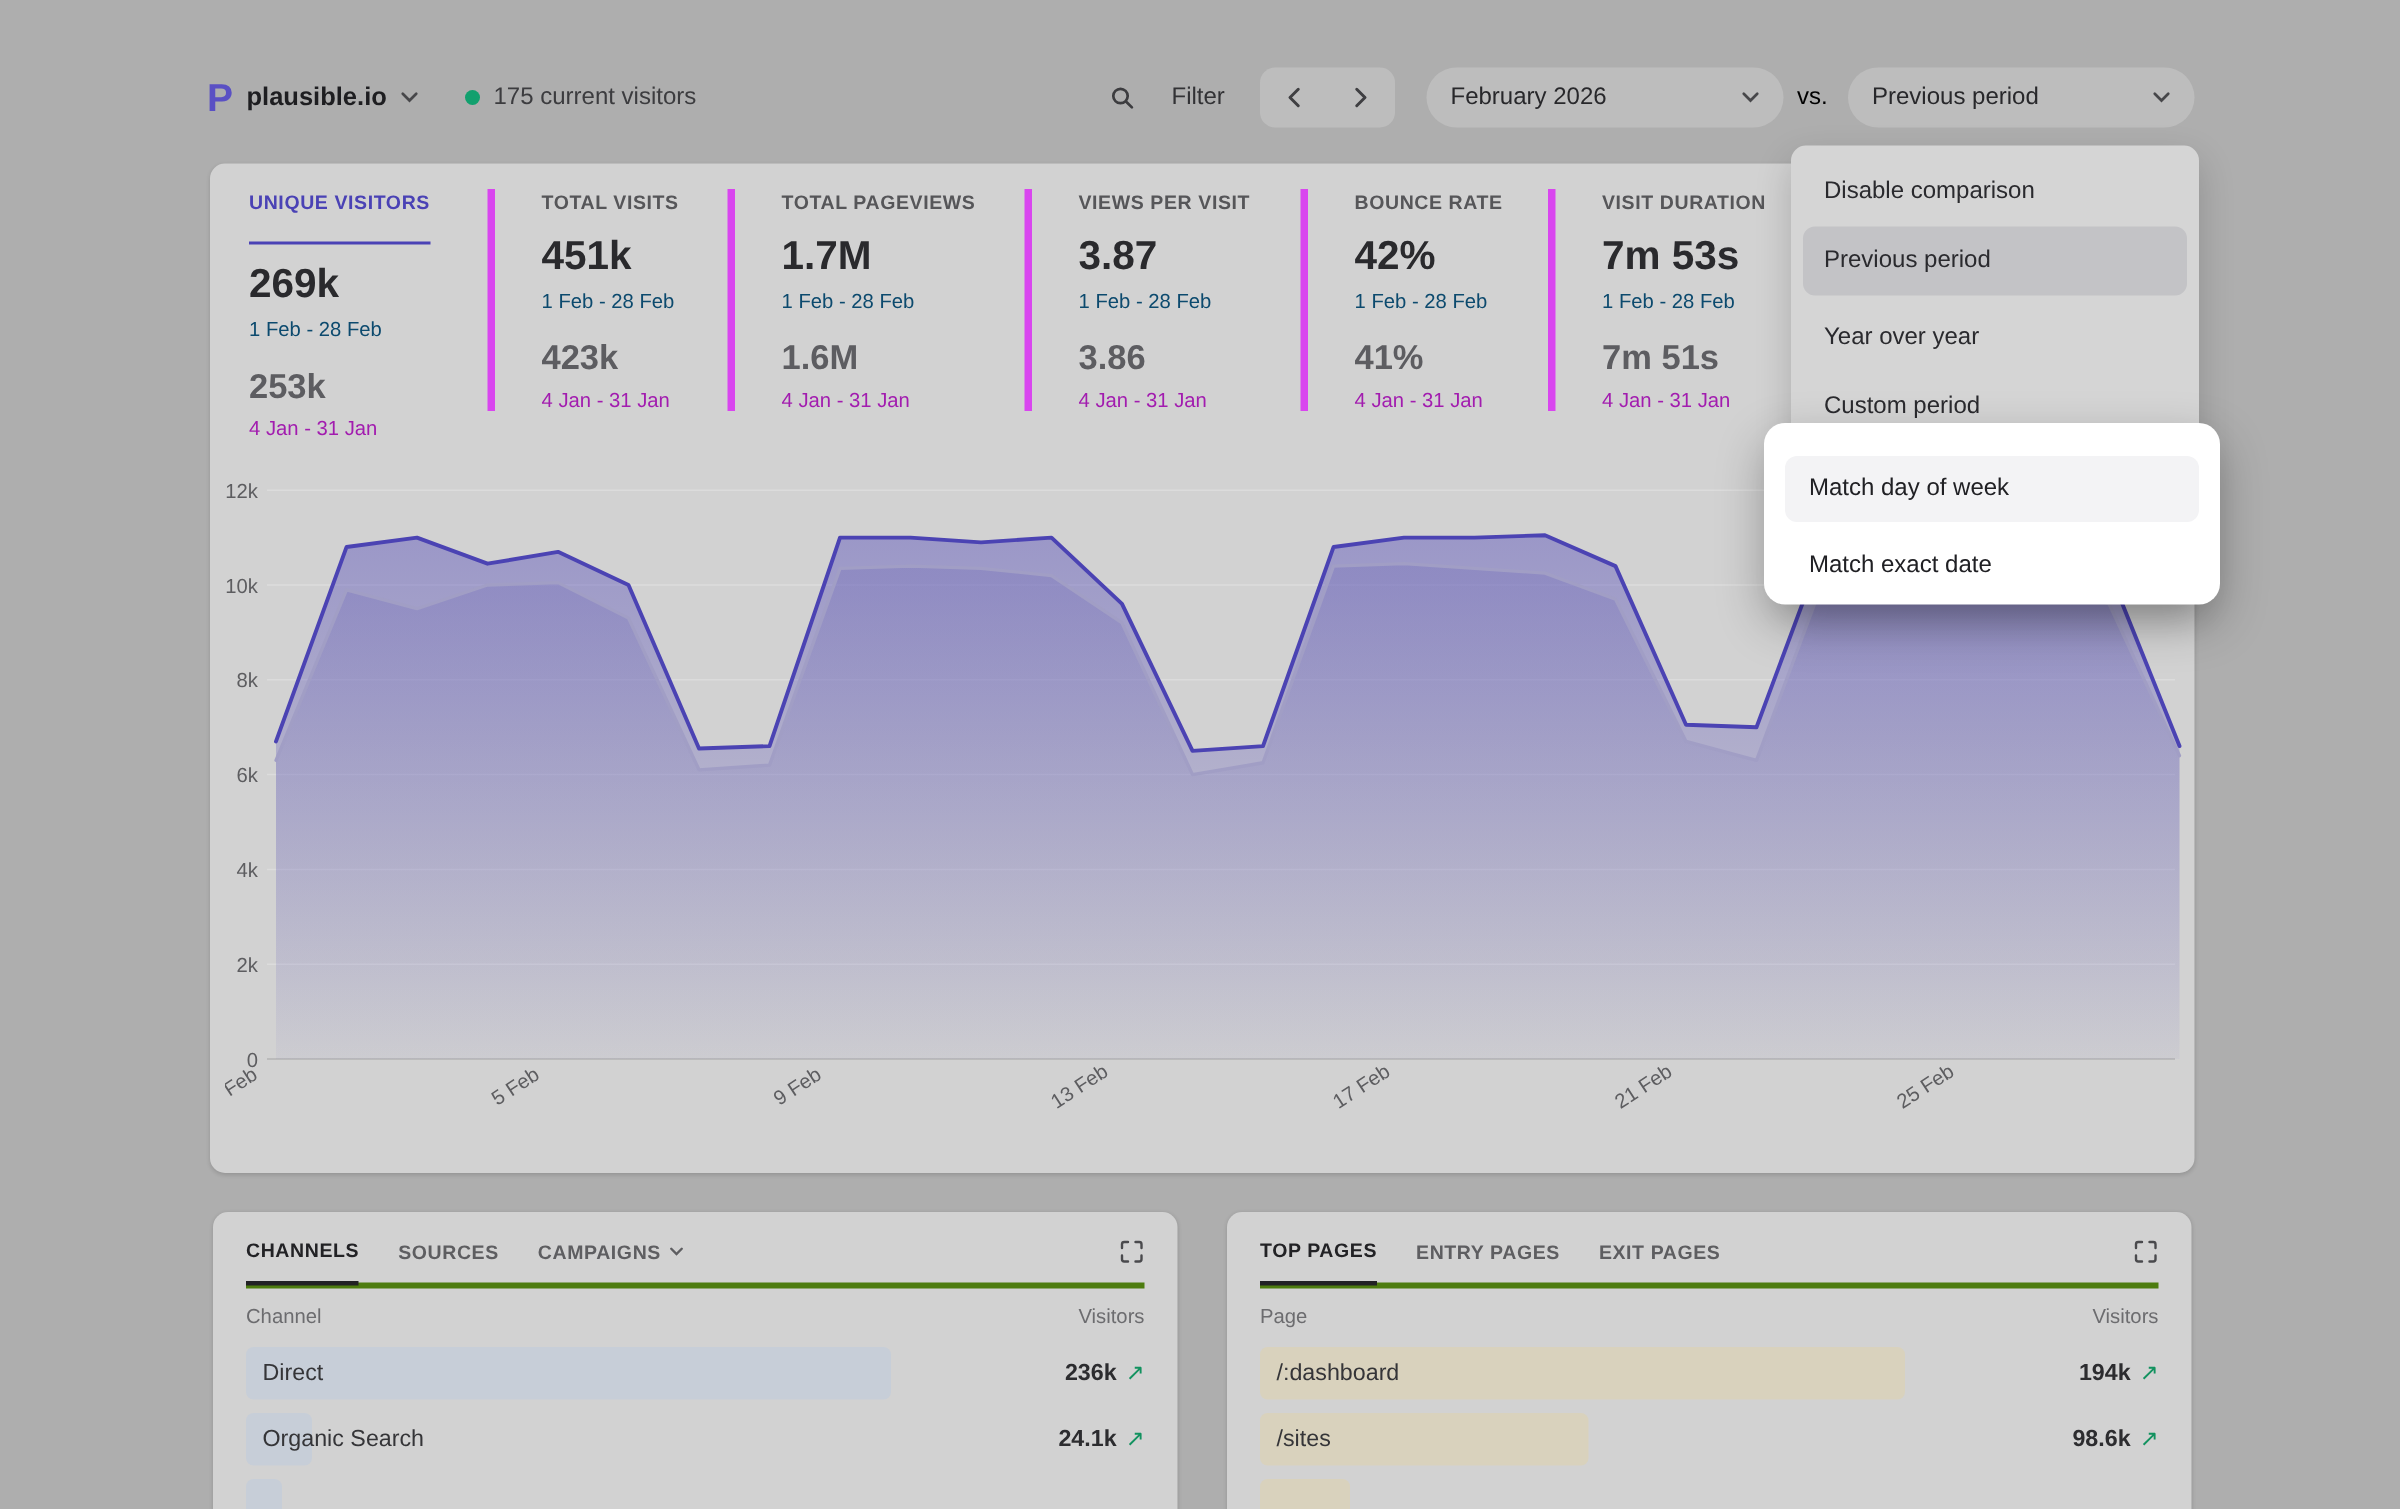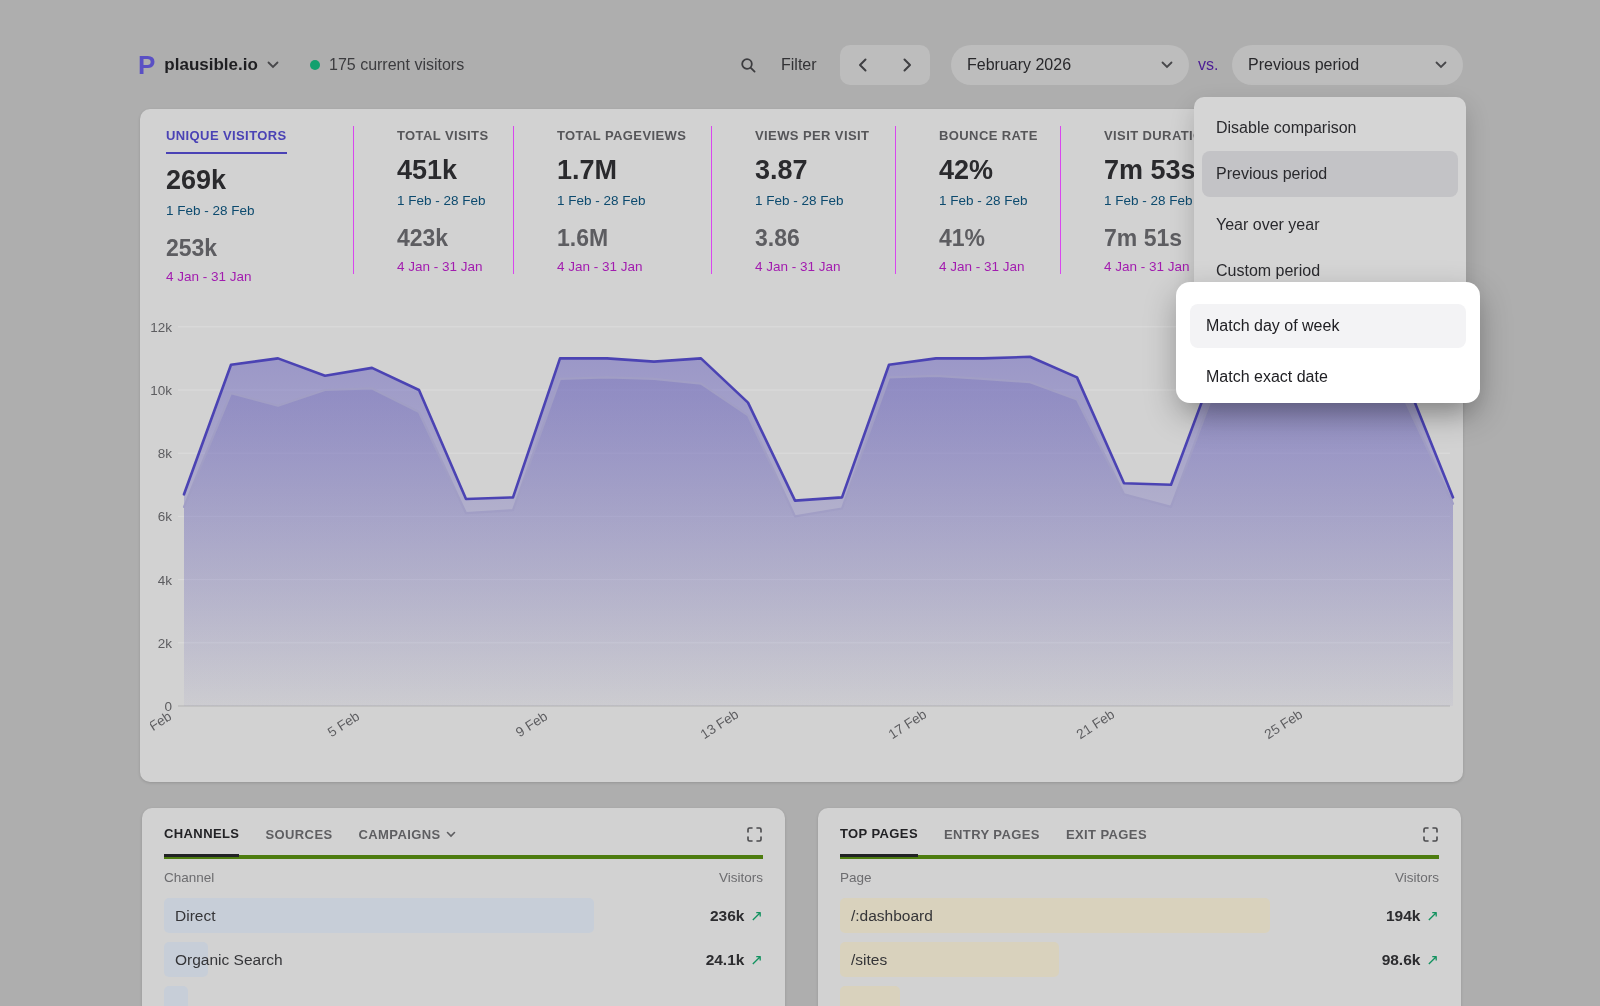--- a/index.html
+++ b/index.html
@@ -12,39 +12,39 @@
   .site-name{font-weight:700;font-size:17px;color:#1e1e21;}
   .live{position:absolute;left:310px;top:45px;height:40px;display:flex;align-items:center;gap:9px;}
   .dot{width:10px;height:10px;border-radius:50%;background:#12a06e;}
   .live-txt{font-size:16px;color:#3c3c3f;}
   .filter-btn{position:absolute;left:740px;top:45px;height:40px;display:flex;align-items:center;gap:24px;cursor:pointer;font-size:16px;color:#323235;}
   .pager{position:absolute;left:840px;top:45px;width:90px;height:40px;background:#bdbdbd;border-radius:10px;display:flex;}
   .pager .pbtn{flex:1;display:flex;align-items:center;justify-content:center;cursor:pointer;}
   .pill{position:absolute;top:45px;height:40px;background:#bdbdbd;border-radius:20px;display:flex;align-items:center;
         justify-content:space-between;padding:0 16px;box-sizing:border-box;cursor:pointer;font-size:16px;color:#28282b;}
   .date-btn{left:951px;width:238px;}
-  .vs{position:absolute;left:1198px;top:45px;height:40px;display:flex;align-items:center;font-size:16px;color:#4c1d95;}
+  .vs{position:absolute;left:1198px;top:45px;height:40px;display:flex;align-items:center;font-size:16px;color:#000000;}
   .compare-btn{left:1232px;width:231px;}
   
   .main-card{position:absolute;left:140px;top:109px;width:1323px;height:673px;background:#d2d2d2;border-radius:10px;
              box-shadow:0 1px 3px rgba(0,0,0,.15);}
   .stat{position:absolute;top:17px;box-sizing:border-box;}
   .stat .slabel{font-size:13px;font-weight:700;letter-spacing:.4px;color:#565659;text-transform:uppercase;}
-  .stat .slabel.active{color:#4a42b5;display:inline-block;border-bottom:2px solid #4a42b5;padding-bottom:9px;}
+  .stat .slabel.active{color:#4a42b5;display:inline-block;border-bottom:2px solid #4a42b5;padding-bottom:19px;}
   .stat .sval{font-size:27px;font-weight:700;color:#2a2a2d;margin-top:11px;}
   .stat .speriod{font-size:13.5px;color:#0c4a6e;margin-top:7px;}
   .stat .sprev{font-size:23px;font-weight:700;color:#5d5d61;margin-top:17px;}
   .stat .spprev{font-size:13.5px;color:#a21caf;margin-top:7px;}
   .c1{left:24px;width:161px;padding-left:2px;}
   .c2{left:185px;width:160px;}
   .c3{left:345px;width:198px;}
   .c4{left:543px;width:184px;}
   .c5{left:727px;width:165px;}
   .c6{left:892px;width:163px;border-right:1px solid #c2c2c2;}
-  .c2,.c3,.c4,.c5,.c6{border-left:1px solid #d946ef;padding-left:43px;margin-left:28px;}
+  .c2,.c3,.c4,.c5,.c6{border-left:5px solid #d946ef;padding-left:31px;}
   .c6{padding-right:0;}
   #chart{position:absolute;left:10px;top:191px;width:1310px;height:455px;}
   .ytick{font-size:13.5px;fill:#5d5d60;}
   .xtick{font-size:13.5px;fill:#5d5d60;}
   
   .panel{position:absolute;top:808px;width:643px;height:250px;background:#d2d2d2;border-radius:10px;
          box-shadow:0 1px 3px rgba(0,0,0,.15);box-sizing:border-box;}
   .panel.left{left:142px;}
   .panel.right{left:818px;}
   .tabs{position:absolute;left:22px;right:22px;top:0;height:47px;border-bottom:4px solid #4d7c0f;display:flex;align-items:flex-end;gap:26px;}

